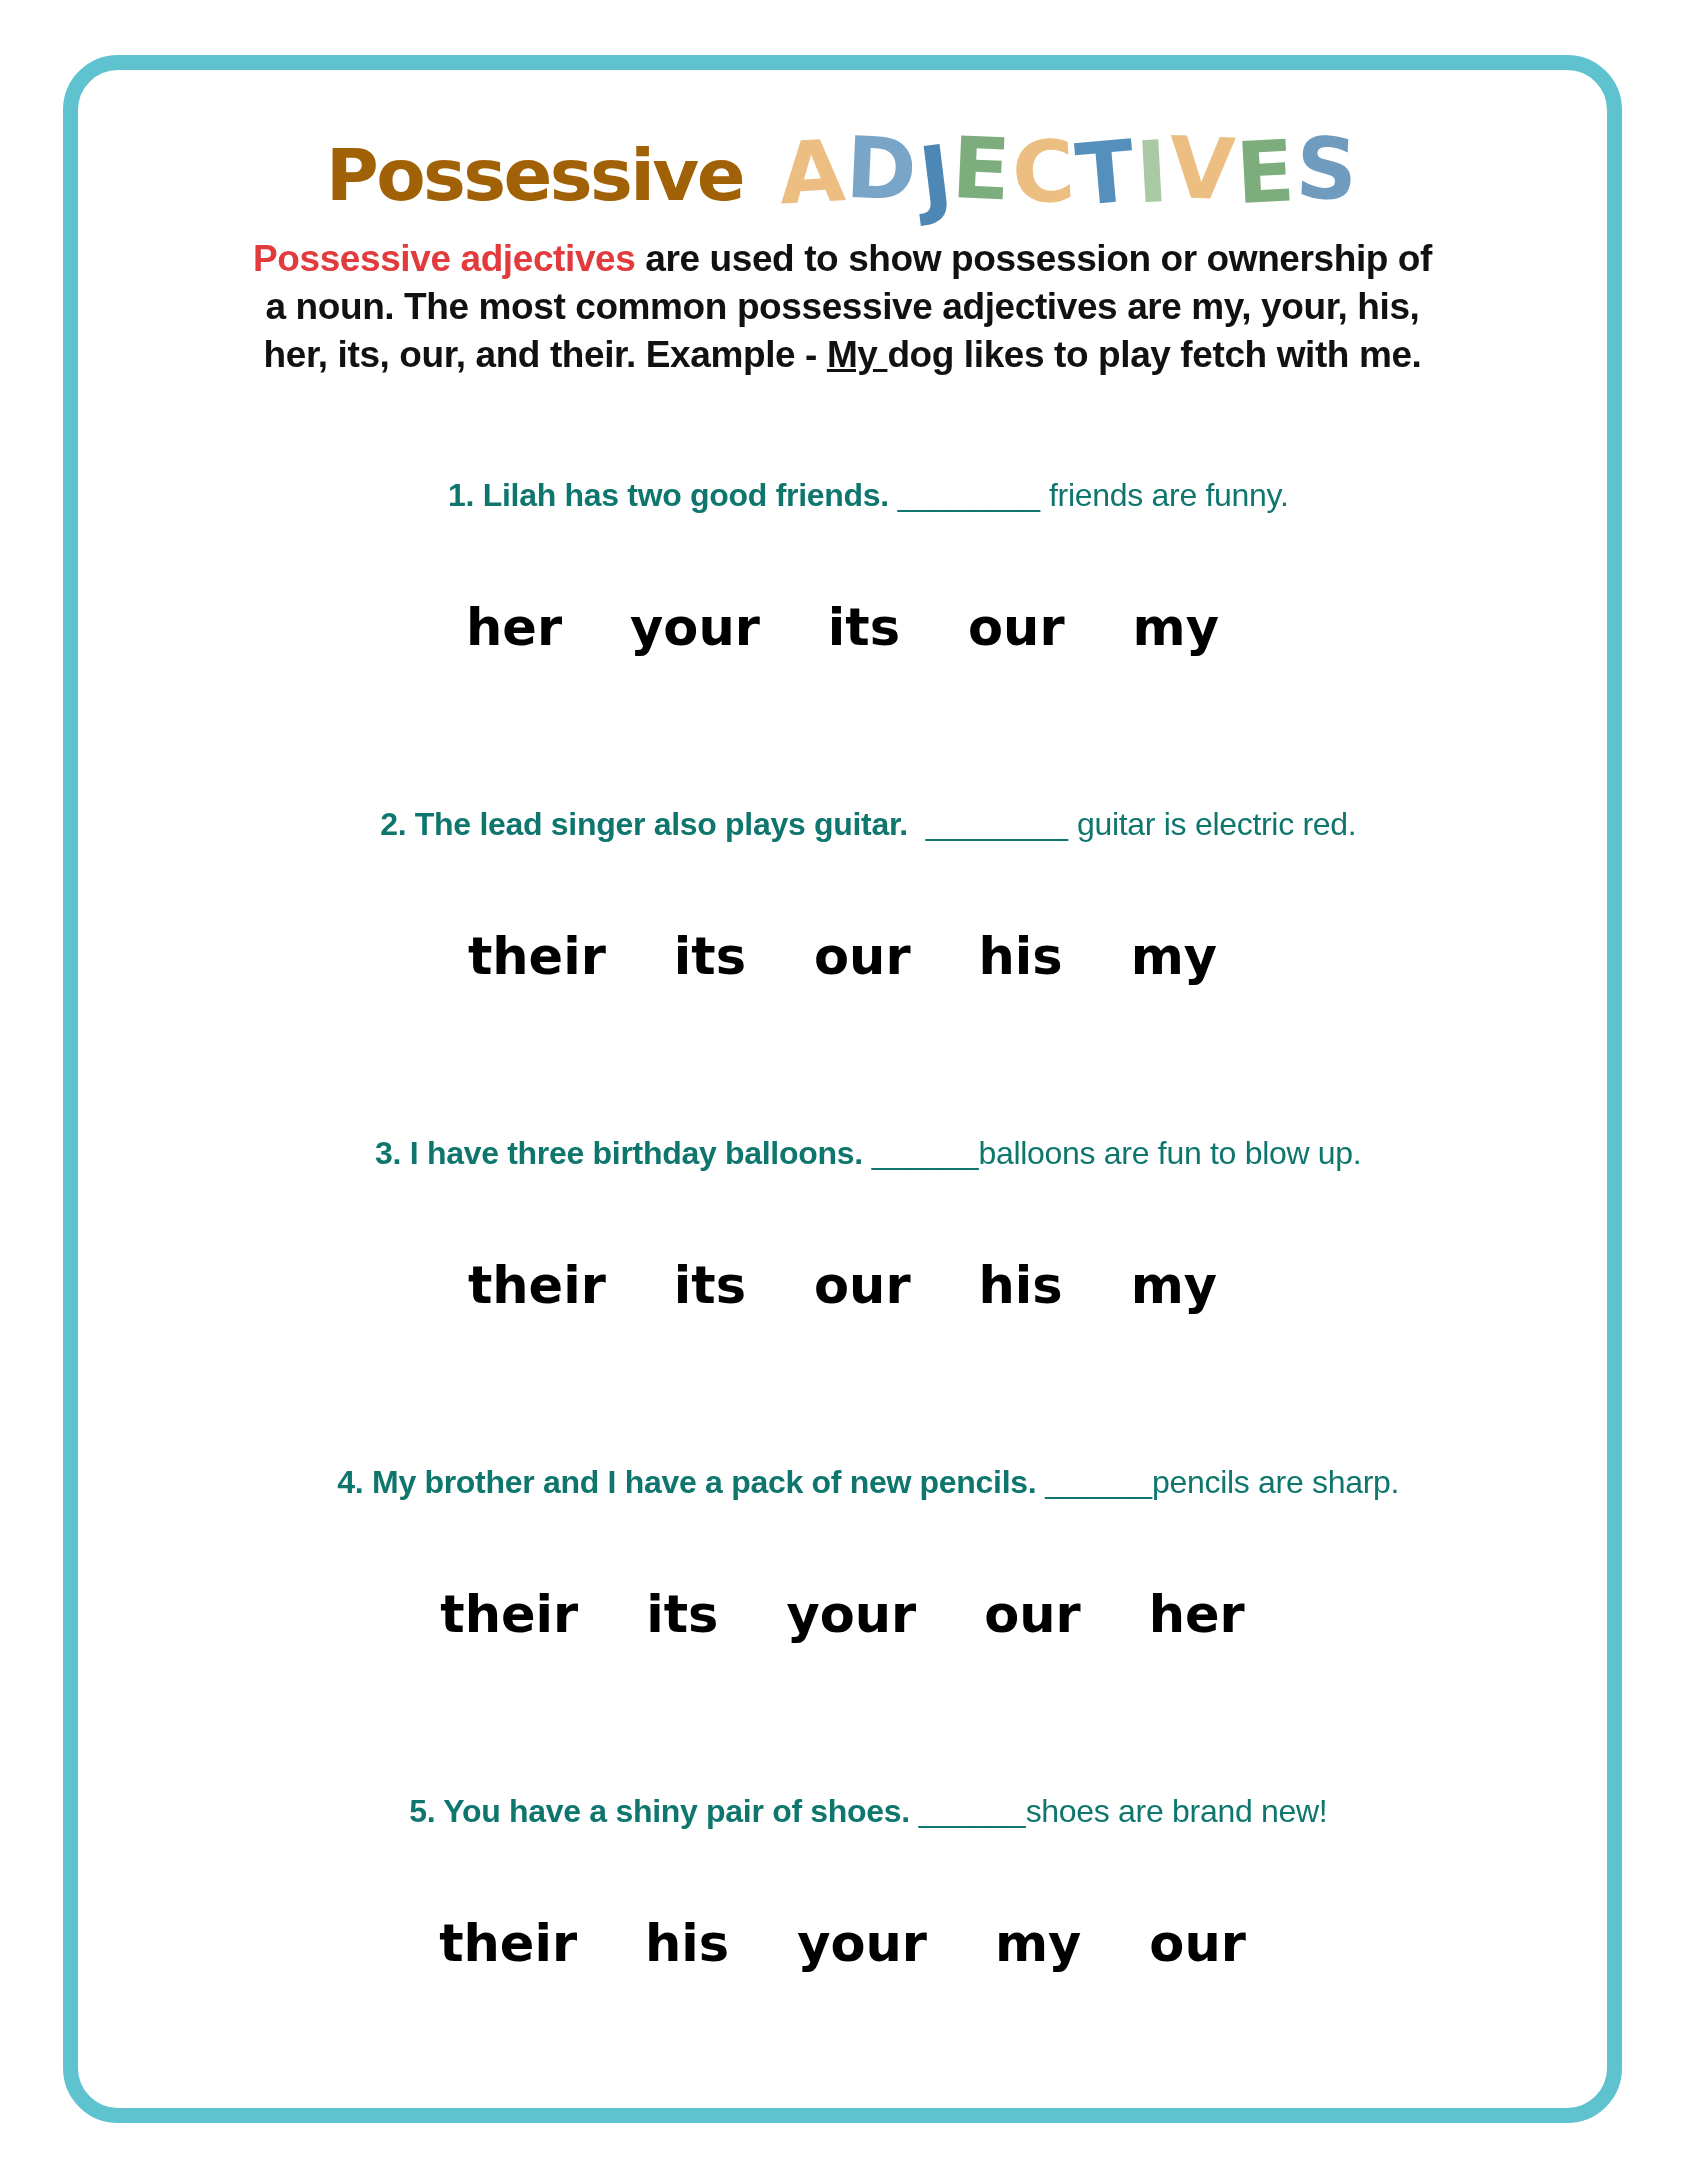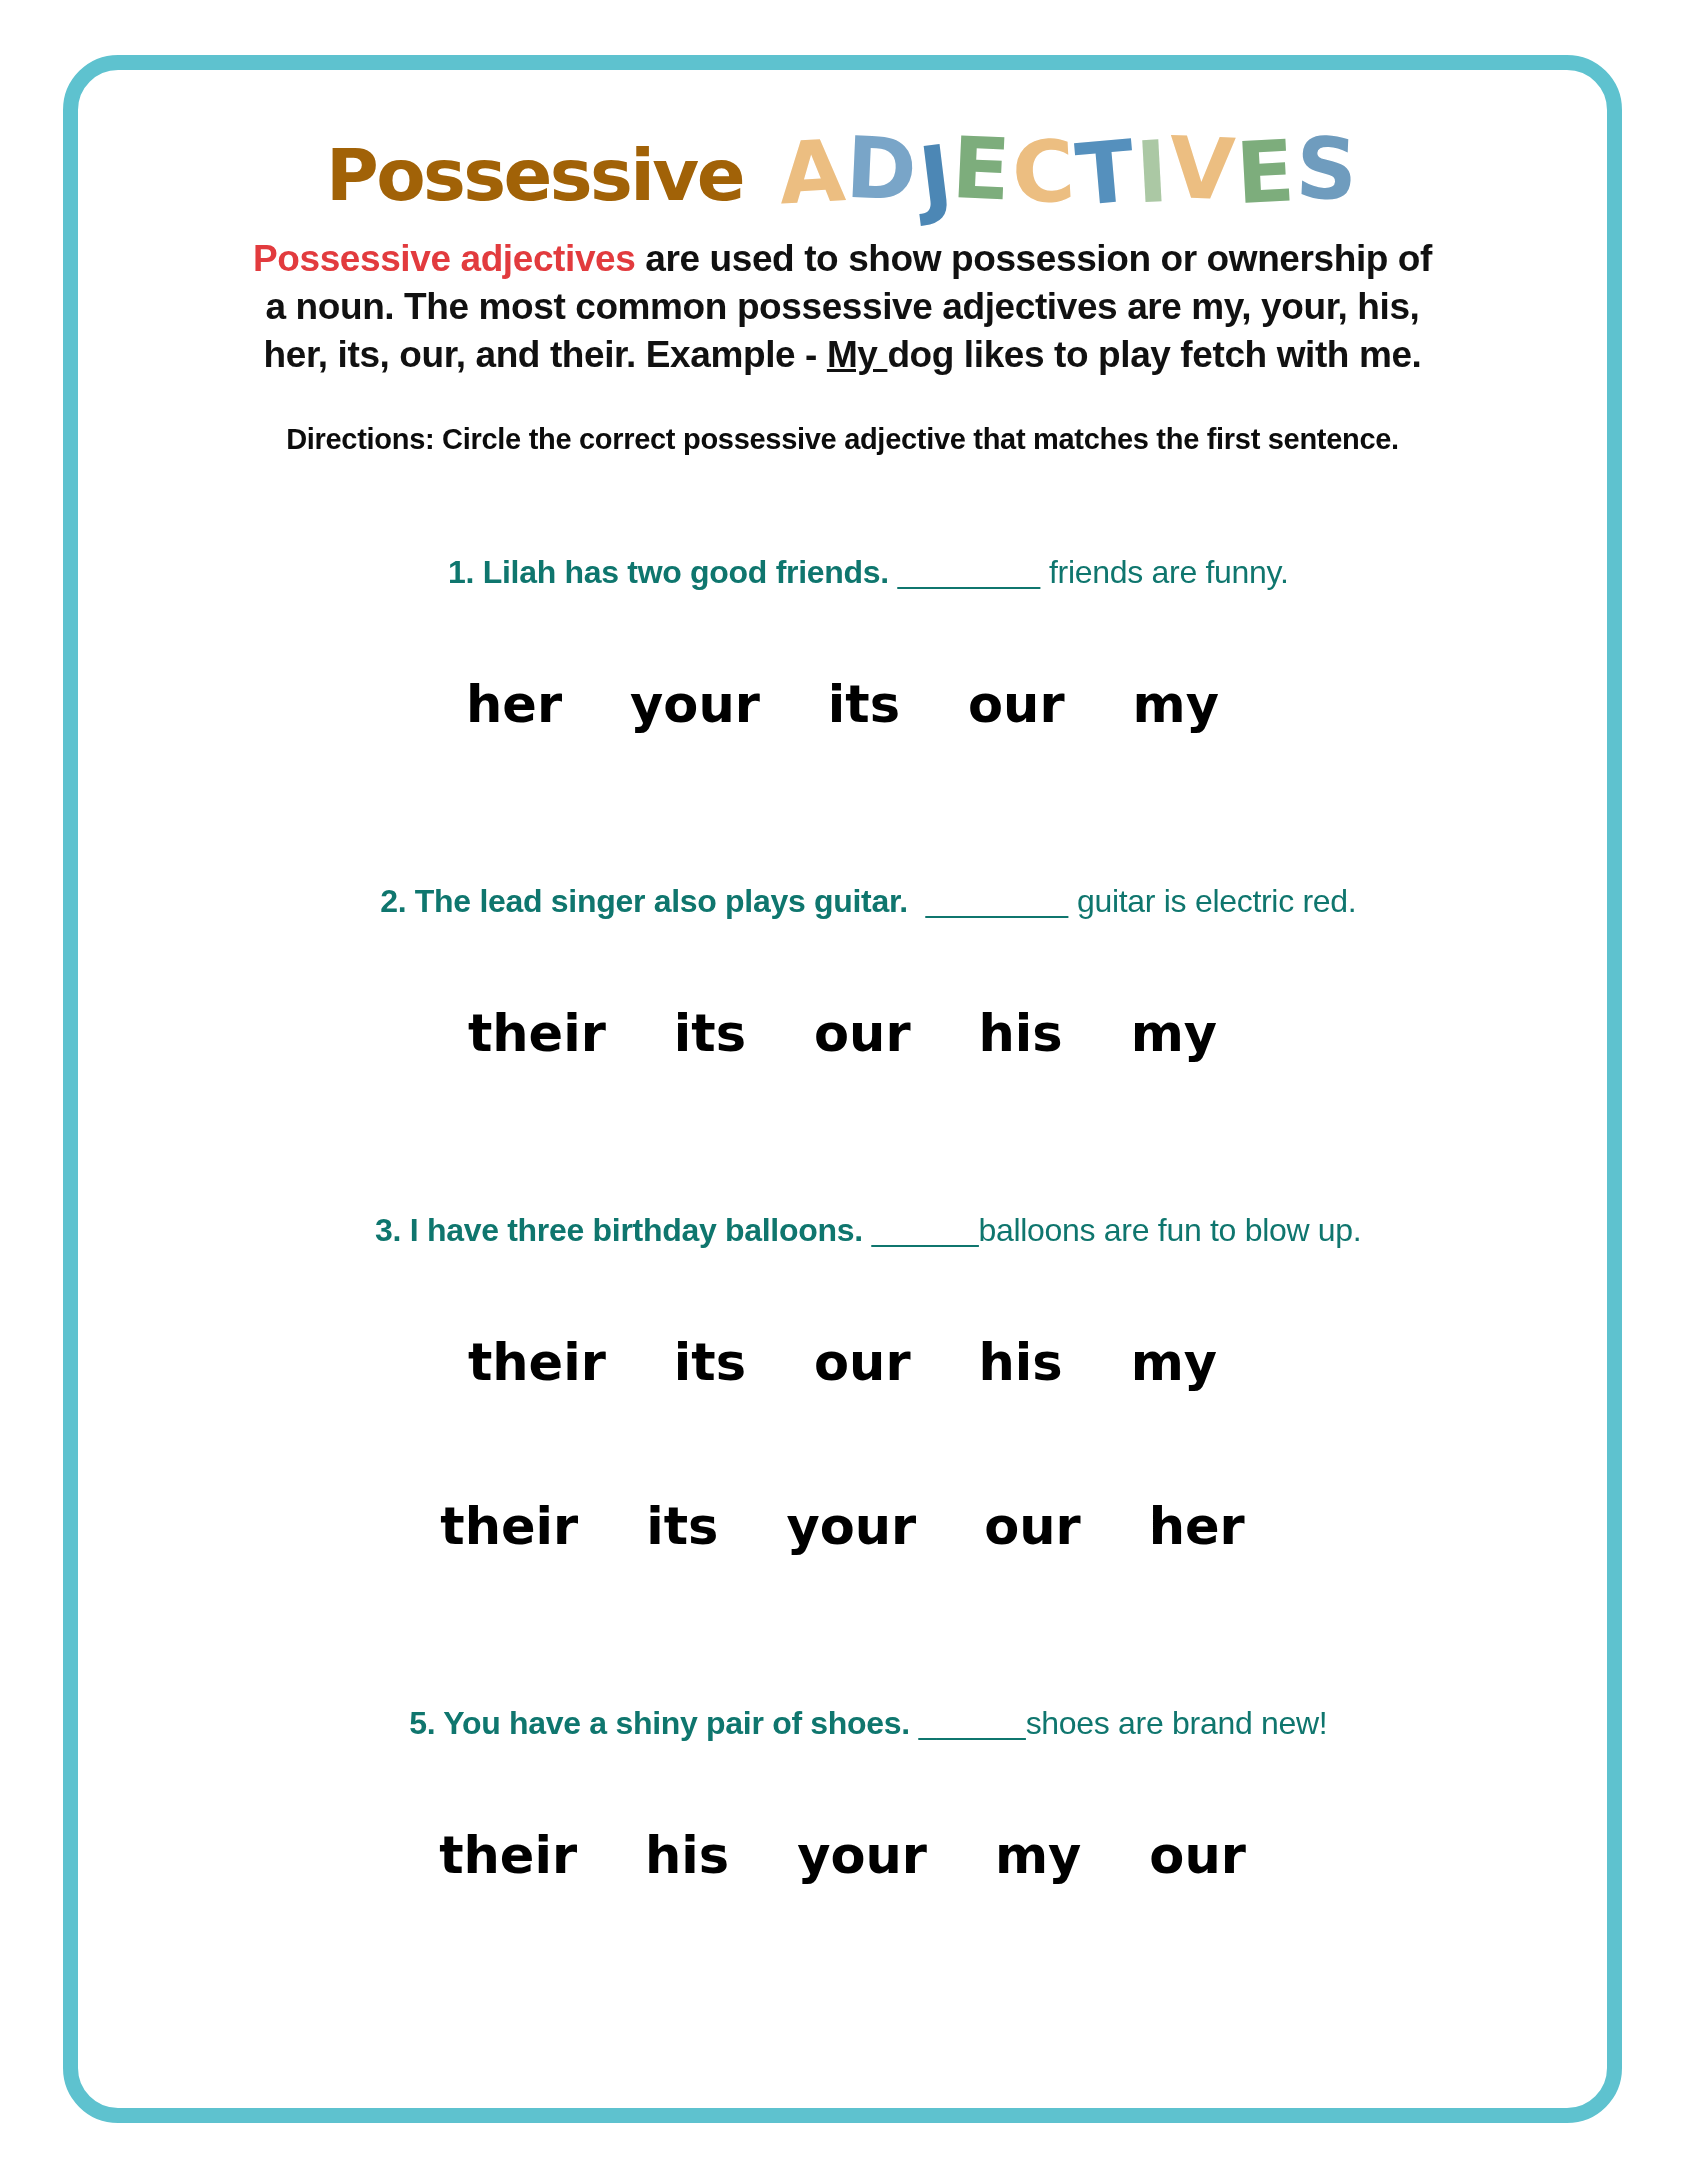--- a/index.html
+++ b/index.html
@@ -104,21 +104,20 @@
   <h1 class="page-title">
     <span class="title-word1">Possessive</span><span class="title-word2" id="title-word2"><span class="tl" style="color: rgb(236, 190, 129);">A</span><span class="tl" style="color: rgb(121, 165, 200);">D</span><span class="tl" style="color: rgb(76, 135, 181);">J</span><span class="tl" style="color: rgb(125, 173, 124);">E</span><span class="tl" style="color: rgb(236, 190, 129);">C</span><span class="tl" style="color: rgb(85, 144, 189);">T</span><span class="tl" style="color: rgb(171, 200, 164);">I</span><span class="tl" style="color: rgb(236, 190, 129);">V</span><span class="tl" style="color: rgb(125, 173, 124);">E</span><span class="tl" style="color: rgb(111, 156, 190);">S</span></span>
   </h1>
 
   <div class="intro" id="intro">
       <div class="intro-line"><span class="seg-red">Possessive adjectives</span><span> are used to show possession or ownership of</span></div>
       <div class="intro-line"><span>a noun. The most common possessive adjectives are my, your, his,</span></div>
       <div class="intro-line"><span>her, its, our, and their. Example - </span><span class="seg-underline">My </span><span>dog likes to play fetch with me.</span></div>
     </div>
 
-  <div class="directions">Directions: Circle the correct possessive adjective that matches the first sentence.</div>
 
   <div id="questions">
   <div class="question-block">
     <div class="q-sentence">
       <span class="q-bold">1. Lilah has two good friends.</span><span class="q-blank"> ________ </span><span class="q-tail">friends are funny.</span>
     </div>
     <div class="choices-row">
           <span class="choice">her</span>
           <span class="choice">your</span>
           <span class="choice">its</span>
@@ -147,20 +146,23 @@
     <div class="choices-row">
           <span class="choice">their</span>
           <span class="choice">its</span>
           <span class="choice">our</span>
           <span class="choice">his</span>
           <span class="choice">my</span>
         </div>
   </div>
 
   <div class="question-block">
+    <div class="q-sentence">
+      <span class="q-bold">4. My brother and I have a pack of new pencils.</span><span class="q-blank"> ______</span><span class="q-tail">pencils are sharp.</span>
+    </div>
     <div class="choices-row">
           <span class="choice">their</span>
           <span class="choice">its</span>
           <span class="choice">your</span>
           <span class="choice">our</span>
           <span class="choice">her</span>
         </div>
   </div>
 
   <div class="question-block">

